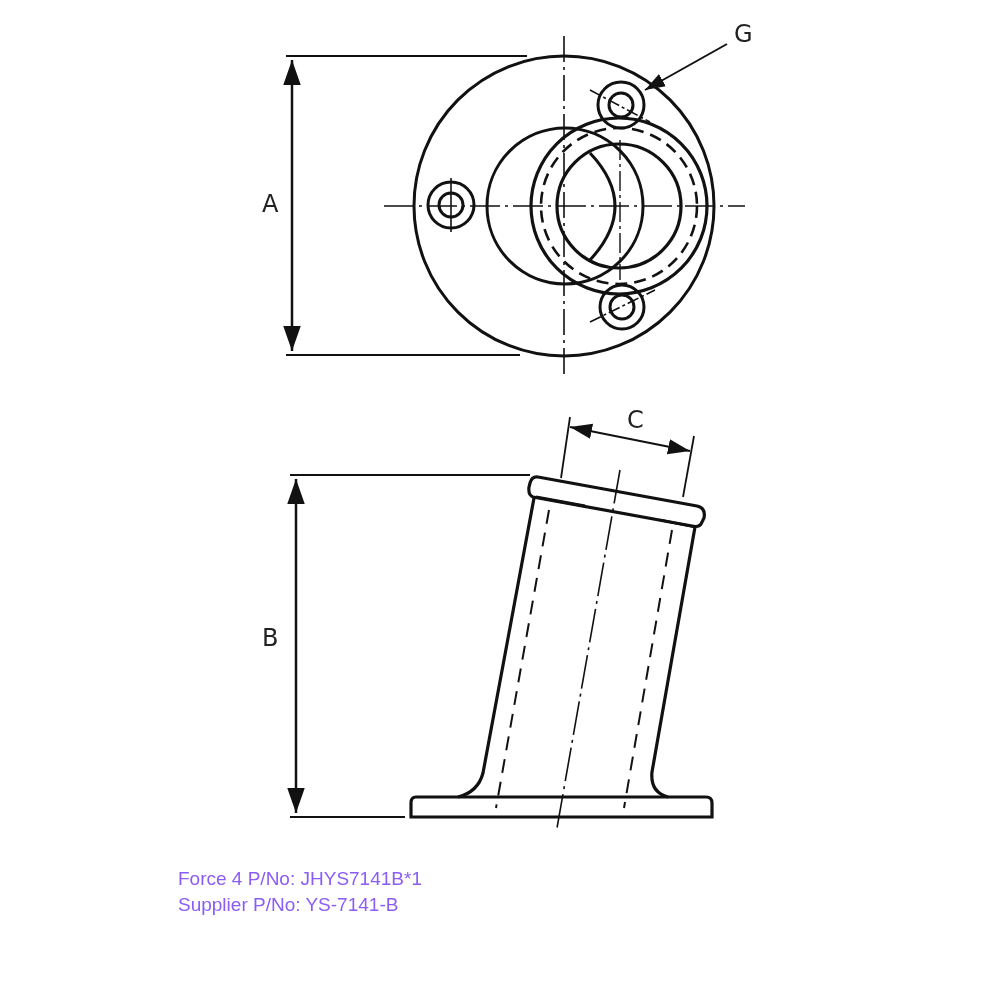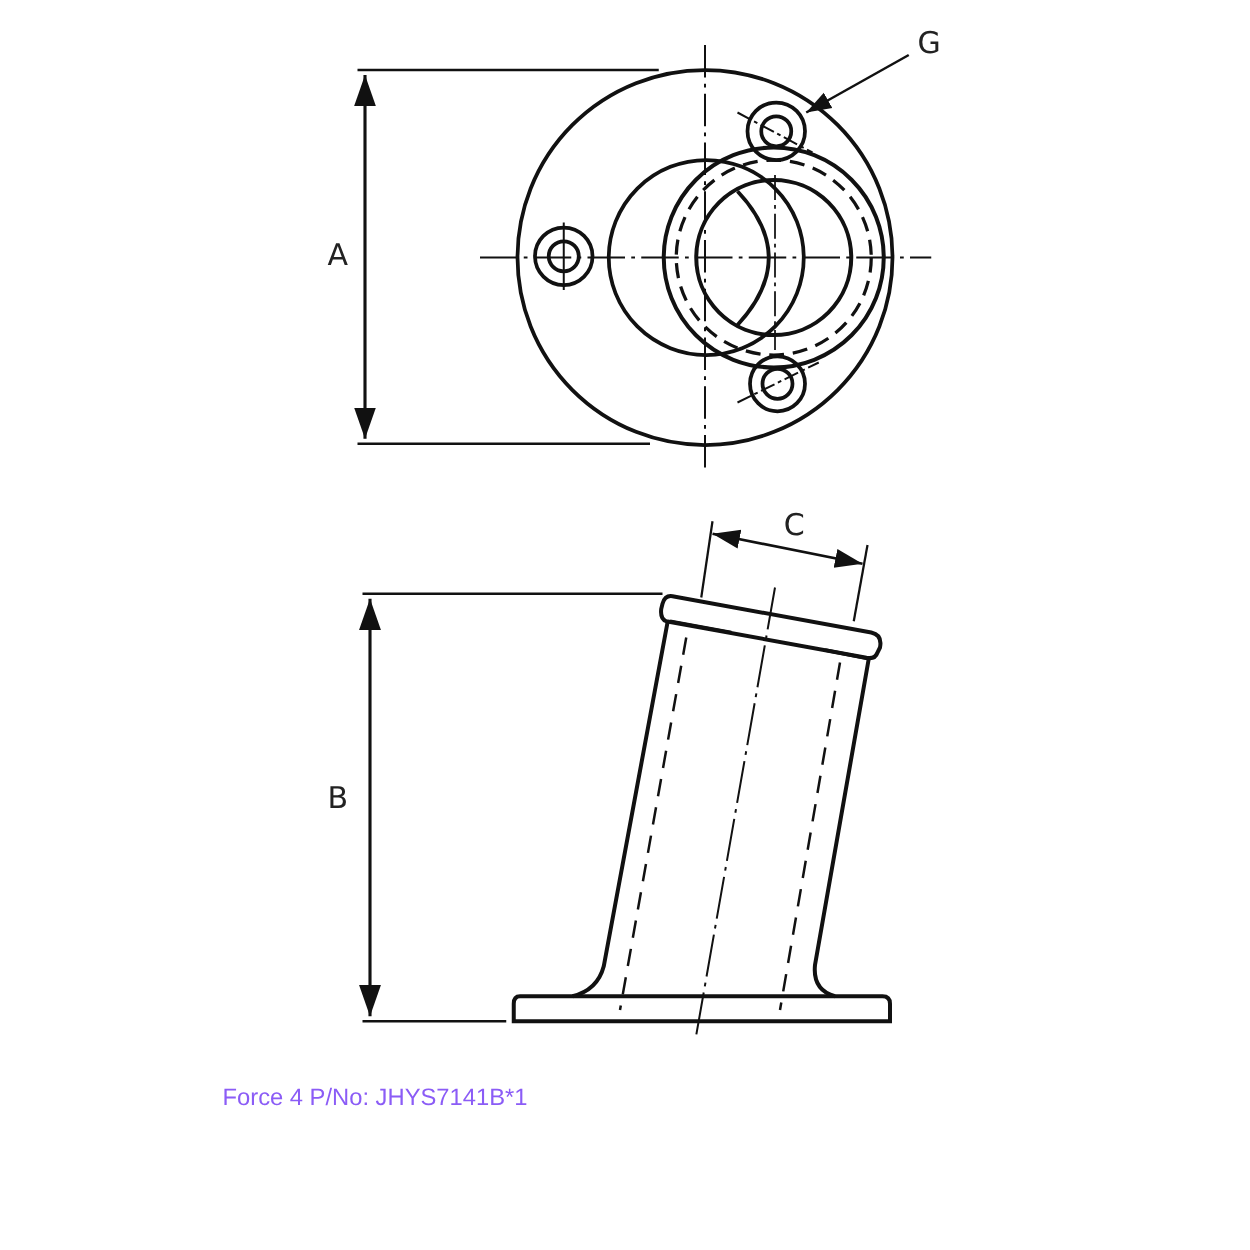--- a/index.html
+++ b/index.html
@@ -87,13 +87,14 @@
   </g>
 
   <text class="dimlabel" x="262" y="212">A</text>
   <text class="dimlabel" x="262" y="646">B</text>
   <text class="dimlabel" x="627" y="428">C</text>
   <text class="dimlabel" x="734" y="42">G</text>
 </svg>
 
 <div class="caption">
   <div>Force 4 P/No: JHYS7141B*1</div>
+  <div>Supplier P/No: YS-7141-B</div>
 </div>
 
 </body></html>

